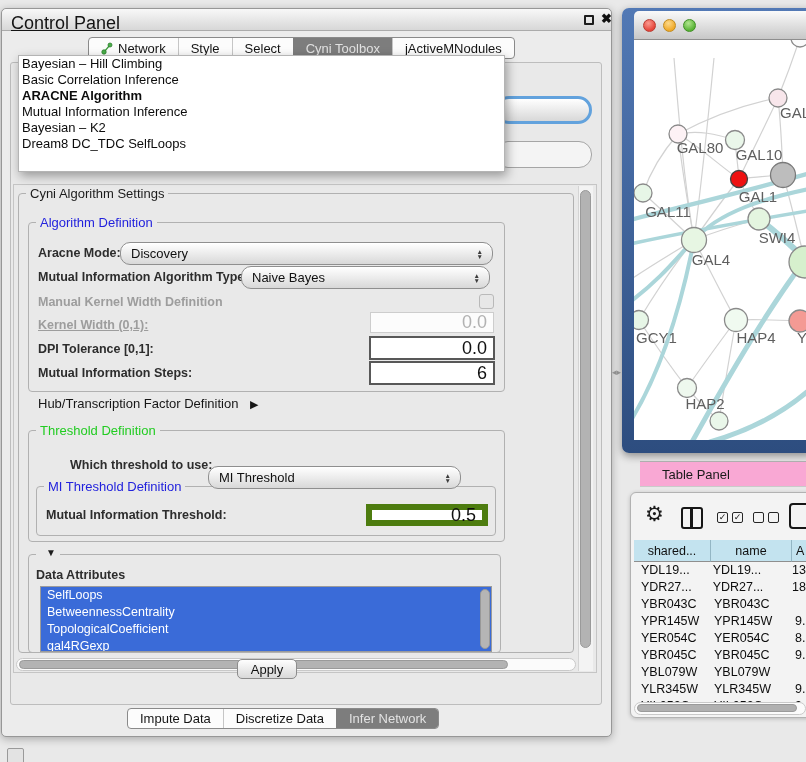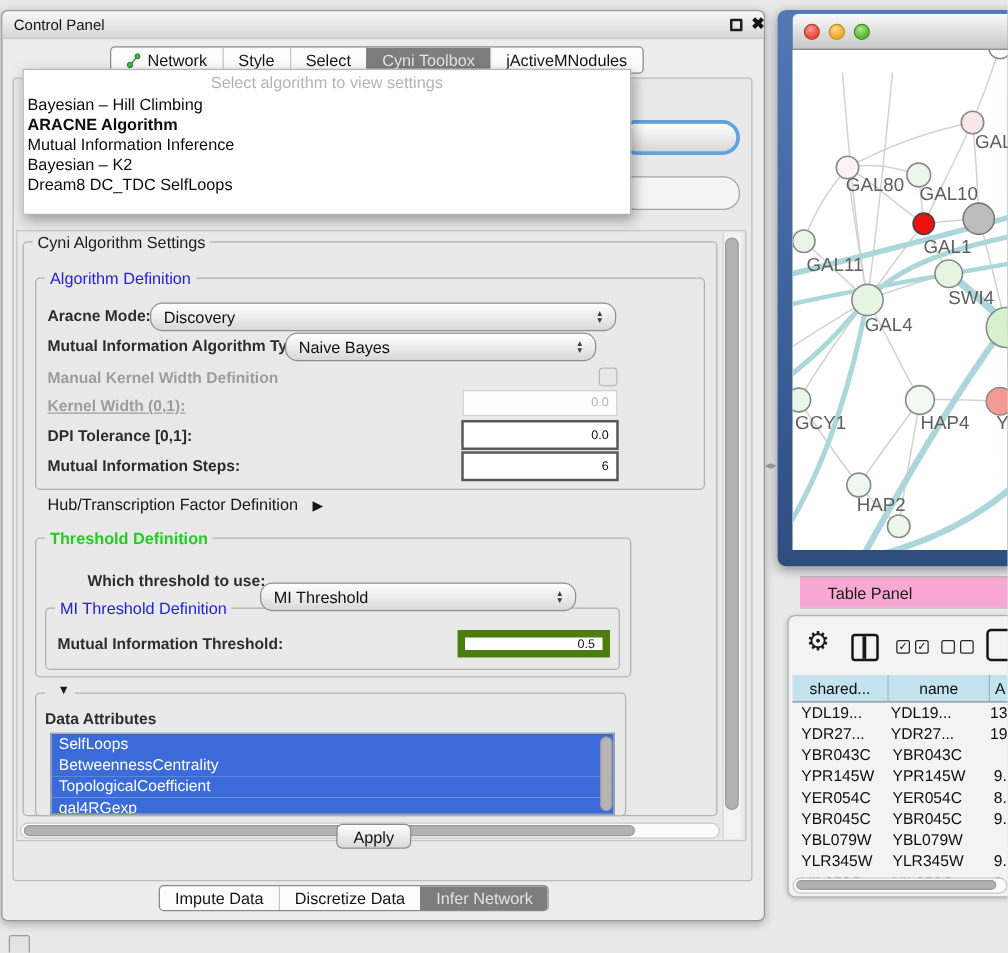--- a/index.html
+++ b/index.html
@@ -6,21 +6,21 @@
   html,body { width:806px; height:762px; overflow:hidden; }
   body { position:relative; background:#e9e9e9; font-family:"Liberation Sans", sans-serif; -webkit-font-smoothing:antialiased; }
 
   
   .cp-window { position:absolute; left:1px; top:8px; width:611px; height:729px;
     background:#ececec; border:1px solid #979797; border-radius:5px;
     box-shadow:0 2px 8px rgba(0,0,0,.28); z-index:1; }
   .cp-titlebar { position:absolute; left:0; top:0; right:0; height:22px;
     background:linear-gradient(#f8f8f8,#d7d7d7); border-bottom:1px solid #ababab;
     border-radius:5px 5px 0 0; }
-  .cp-title { position:absolute; left:9px; top:4px; font-size:12px; color:#141414; }
+  .cp-title { position:absolute; left:9px; top:4px; font-size:18px; color:#141414;text-decoration:underline; }
   .float-btn { position:absolute; left:582px; top:6px; width:10px; height:10px;
     border:2px solid #1d1d1d; border-radius:1px; }
   .close-btn { position:absolute; left:599px; top:2px; font-size:13px; font-weight:bold; color:#111; }
 
   
   .tabgroup { position:absolute; display:flex; align-items:stretch; background:#fcfcfc;
     border:1px solid #8a8a8a; border-radius:4px; overflow:hidden; font-size:13px; color:#151515; z-index:4; }
   .tabgroup .tab { display:flex; align-items:center; padding:0 12px; gap:5px; border-left:1px solid #c6c6c6; white-space:nowrap; }
   .tabgroup .tab:first-child { border-left:none; }
   .tabgroup .tab.selected { background:#7d7d7d; color:#e2e2e2; border-left-color:#7d7d7d; }
@@ -47,34 +47,34 @@
   .hscroll { position:absolute; left:16px; top:658px; width:560px; height:13px;
     background:#fbfbfb; border:1px solid #c9c9c9; border-radius:7px; z-index:3; }
   .hscroll .thumb { position:absolute; left:2px; top:1px; width:489px; height:9px;
     background:#b3b3b3; border:1px solid #9a9a9a; border-radius:5px; }
 
   
   .groupbox { position:absolute; border:1px solid #b1b1b1; border-radius:4px; z-index:2; }
   .gb-title { position:absolute; top:-8px; left:7px; background:#e9e9e9; padding:0 4px;
     font-size:13px; color:#1c1c1c; white-space:nowrap; }
   .gb-title.blue { color:#2222dd; }
-  .gb-title.green { color:#22cc22;font-weight:bold; }
+  .gb-title.green { color:#22cc22; }
 
   .bold-label { position:absolute; font-size:12.5px; font-weight:bold; color:#2d2d2d; white-space:nowrap; z-index:3; }
   .bold-label.disabled { color:#9d9d9d; }
 
   .combo { position:absolute; border:1px solid #8f8f8f; border-radius:10px;
     background:linear-gradient(#ffffff,#ececec 50%,#d8d8d8); font-size:13px; color:#101010;
     display:flex; align-items:center; padding-left:10px; z-index:3;
     box-shadow:inset 0 1px 0 #fff; }
   .combo .stepper { position:absolute; right:9px; top:0; bottom:0; display:flex; flex-direction:column;
     justify-content:center; color:#3c3c3c; }
   .combo .stepper i { font-style:normal; font-size:6.5px; line-height:5px; }
 
-  .tfield { position:absolute; background:#fff; font-size:10px; color:#101010;
+  .tfield { position:absolute; background:#fff; font-size:18px; color:#101010;
     display:flex; align-items:center; justify-content:flex-end; padding:0 6px; z-index:3; }
   .tfield.disabled { background:#fcfcfc; color:#b2b2b2; border:1px solid #cdcdcd; }
   .tfield.strong { border:2px solid #585858; }
   .tfield.normal { border:6px solid #4d7c0f; }
 
   .checkbox { position:absolute; width:15px; height:15px; border:1px solid #b9b9b9;
     border-radius:3px; background:#e7e7e7; z-index:3; }
 
   .hub-row { position:absolute; left:38px; top:396px; font-size:13px; color:#161616; z-index:3; }
   .hub-row .arrow { font-size:11px; margin-left:8px; }
@@ -82,21 +82,21 @@
 
   .attr-list { position:absolute; left:40px; top:586px; width:452px; height:66px;
     background:#fff; border:1px solid #9b9b9b; overflow:hidden; z-index:3; }
   .attr-item { height:17px; line-height:17px; padding-left:6px; background:#3a6bd8;
     color:#fff; font-size:12.5px; }
   .attr-scroll { position:absolute; right:1px; top:2px; width:10px; height:60px;
     background:#b5b5b5; border:1px solid #989898; border-radius:5px; }
 
   .apply-btn { position:absolute; left:237px; top:659px; width:60px; height:20px;
     border:1px solid #8c8c8c; border-radius:5px; background:linear-gradient(#fefefe,#d9d9d9);
-    font-size:13px; color:#111; display:flex; align-items:center; justify-content:center; z-index:3;margin-left:32px; }
+    font-size:13px; color:#111; display:flex; align-items:center; justify-content:center; z-index:3; }
 
   
   .algo-popup { position:absolute; left:18px; top:55px; width:487px; height:117px;
     background:#fff; border:1px solid #b4b4b4; box-shadow:2px 4px 10px rgba(0,0,0,.35); z-index:30; }
   .algo-prompt { height:20px; line-height:20px; text-align:center; color:#b3b3b3; font-size:13px; }
   .algo-item { height:16px; line-height:16px; padding-left:3px; font-size:13px; color:#0c0c0c; white-space:nowrap; }
   .algo-item.bold { font-weight:bold; }
 
   .mini-box { position:absolute; left:7px; top:748px; width:17px; height:16px;
     background:#e3e3e3; border:1px solid #9a9a9a; border-radius:2px; z-index:2; }
@@ -194,35 +194,35 @@
     <div class="thumb"></div>
   </div>
 <div class="hscroll">
     <div class="thumb"></div>
   </div>
 
 <div class="groupbox" style="left:18px; top:193px; width:556px; height:460px;">
   <span class="gb-title">Cyni Algorithm Settings</span>
 </div>
 
-<div class="groupbox" style="left:28px; top:222px; width:536px; height:170px;">
+<div class="groupbox" style="left:28px; top:222px; width:477px; height:170px;">
   <span class="gb-title blue">Algorithm Definition</span>
 </div>
 
 <span class="bold-label" style="left:38px; top:246px;">Aracne Mode:</span>
 <div class="combo" style="left:120px; top:242px; width:373px; height:23px;">
   <span>Discovery</span>
   <span class="stepper">
       <i>▲</i>
       <i>▼</i>
     </span>
 </div>
 
 <span class="bold-label" style="left:38px; top:270px;">Mutual Information Algorithm Type:</span>
-<div class="combo" style="left:228px; top:266px; width:249px; height:23px;">
+<div class="combo" style="left:241px; top:266px; width:249px; height:23px;">
   <span>Naive Bayes</span>
   <span class="stepper">
       <i>▲</i>
       <i>▼</i>
     </span>
 </div>
 
 <span class="bold-label disabled" style="left:38px; top:295px;">Manual Kernel Width Definition</span>
 <span class="checkbox" style="left:479px; top:294px;"></span>
 
@@ -291,22 +291,22 @@
     </div>
   <div class="tab">
       <span>Discretize Data</span>
     </div>
   <div class="tab selected">
       <span>Infer Network</span>
     </div>
 </div>
 
 <div class="algo-popup">
-  <div class="algo-prompt">Select algorithm to view settings</div>
   <div class="algo-item">Bayesian – Hill Climbing</div>
+  <div class="algo-item">Basic Correlation Inference</div>
   <div class="algo-item bold">ARACNE Algorithm</div>
   <div class="algo-item">Mutual Information Inference</div>
   <div class="algo-item">Bayesian – K2</div>
   <div class="algo-item">Dream8 DC_TDC SelfLoops</div>
 </div>
 
 <div class="mini-box"></div>
 <div class="split-handle">◂▸</div>
 
 <div class="net-frame">
@@ -413,21 +413,21 @@
 
 <div class="tp-rows">
   <div class="tp-row">
     <span class="tp-c1">YDL19...</span>
     <span class="tp-c2">YDL19...</span>
     <span class="tp-c3">13</span>
   </div>
   <div class="tp-row">
     <span class="tp-c1">YDR27...</span>
     <span class="tp-c2">YDR27...</span>
-    <span class="tp-c3">19</span>
+    <span class="tp-c3">18</span>
   </div>
   <div class="tp-row">
     <span class="tp-c1">YBR043C</span>
     <span class="tp-c2">YBR043C</span>
     <span class="tp-c3"></span>
   </div>
   <div class="tp-row">
     <span class="tp-c1">YPR145W</span>
     <span class="tp-c2">YPR145W</span>
     <span class="tp-c3">9.</span>

